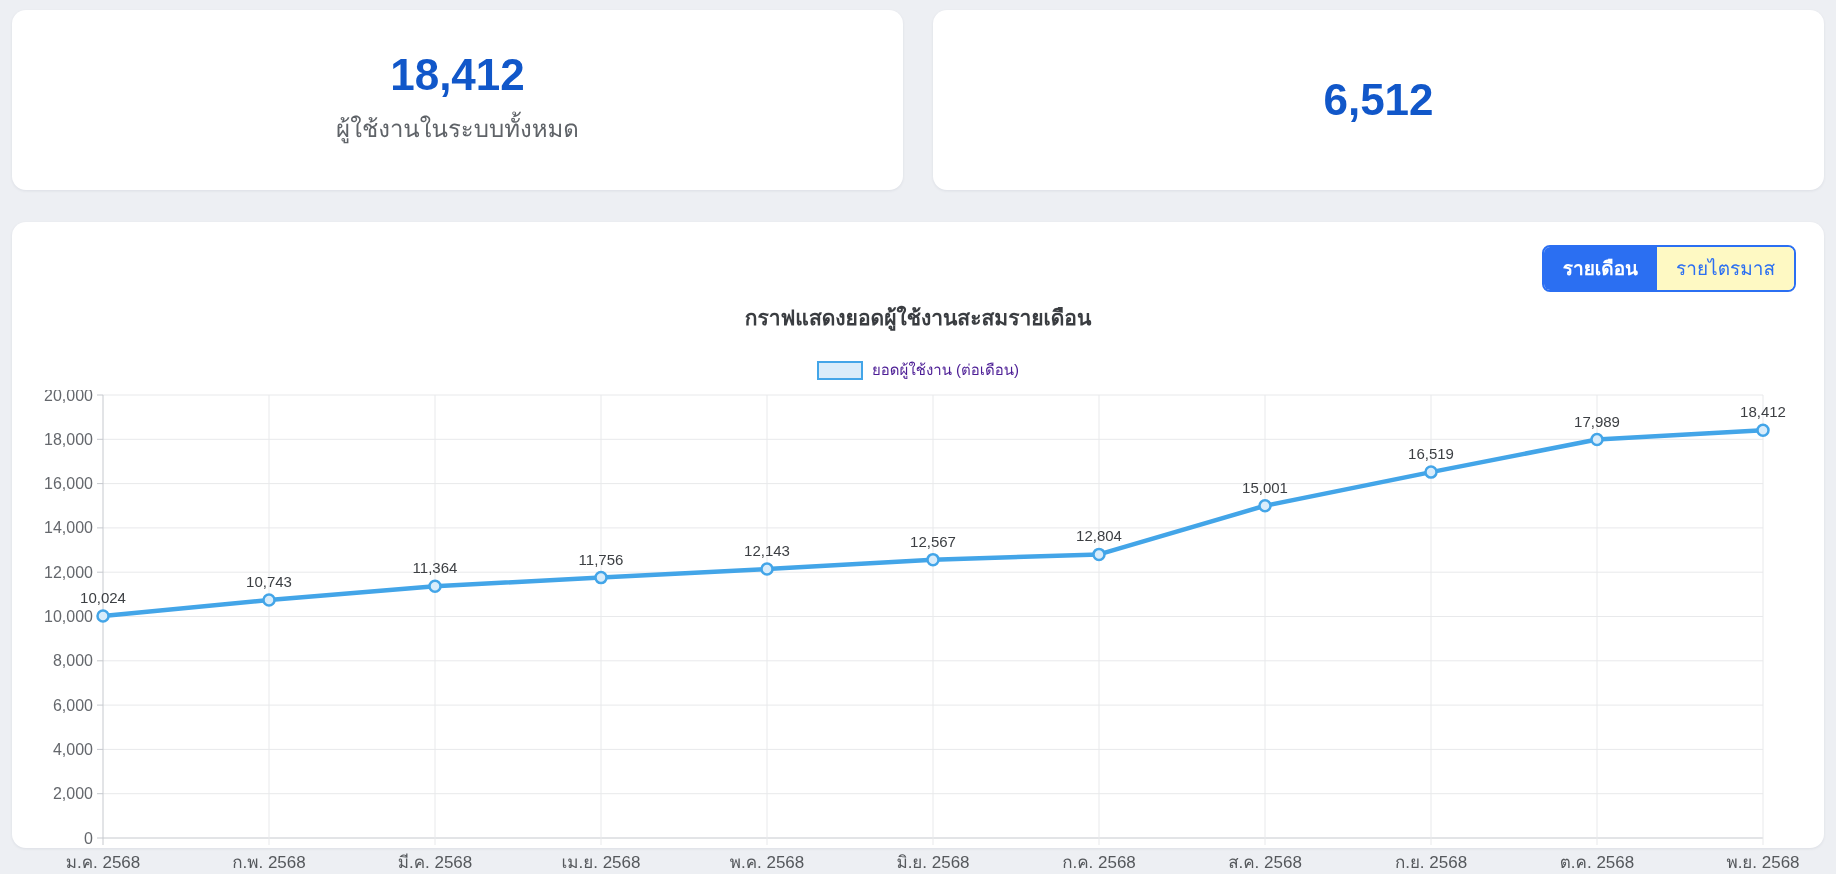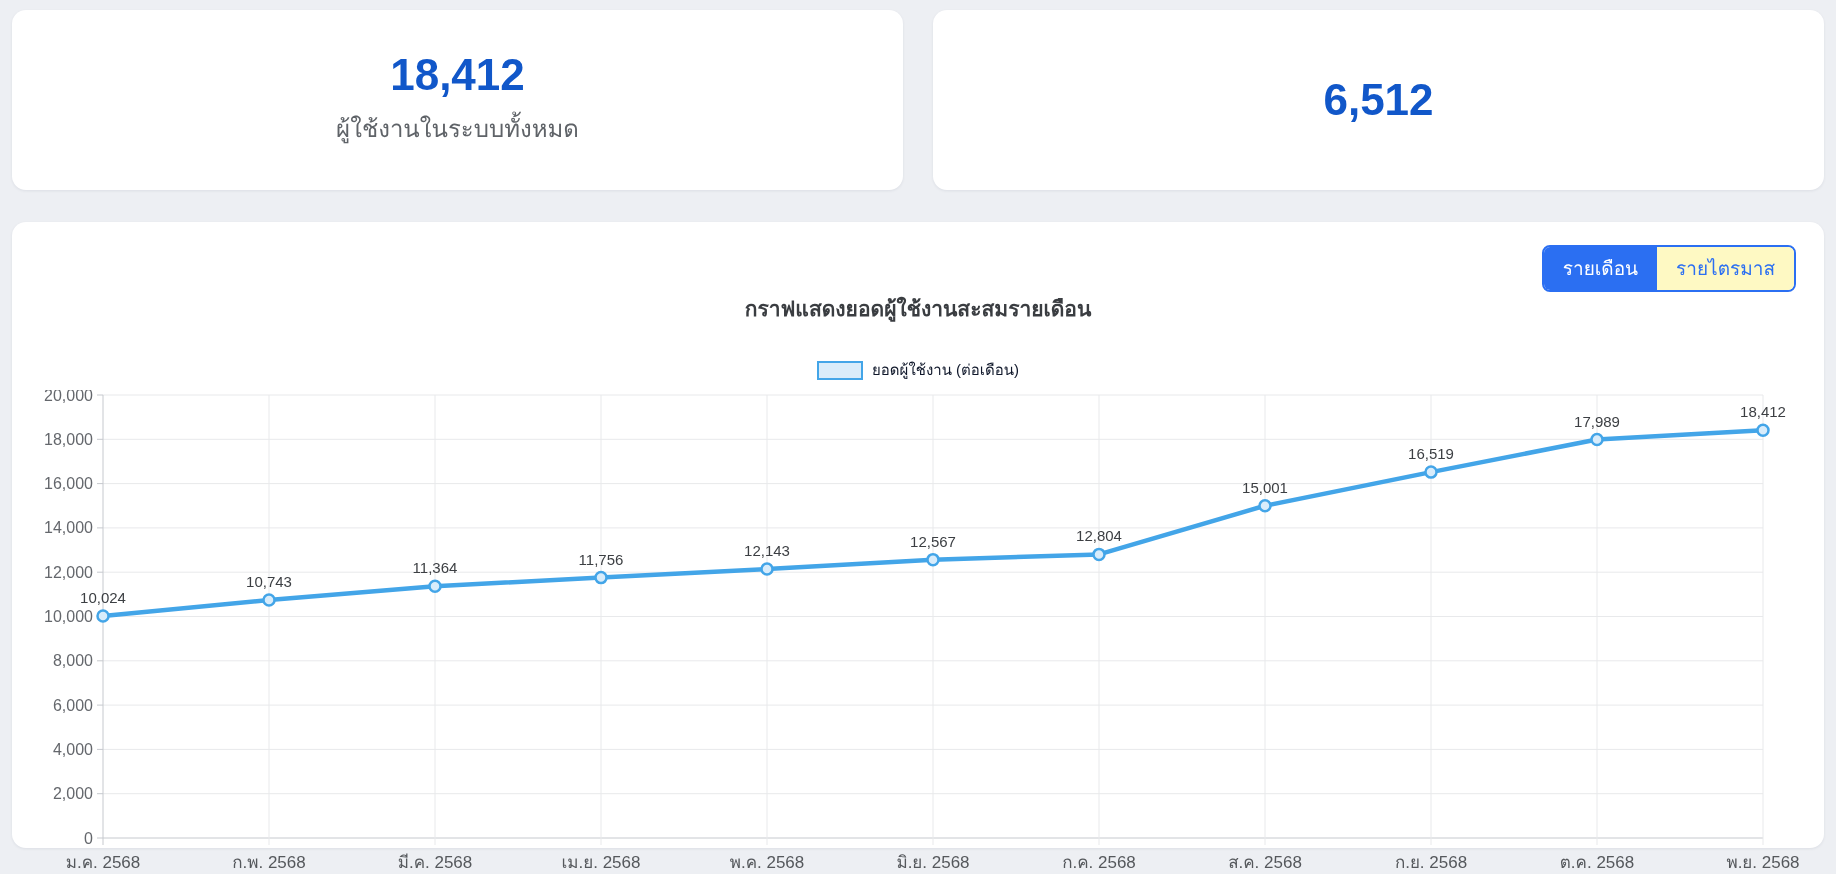--- a/index.html
+++ b/index.html
@@ -26,29 +26,29 @@
     background:var(--card-bg);border-radius:14px;box-shadow:0 1px 3px rgba(25,39,70,.08);
   }
   .toggle-group{
     position:absolute;top:23px;right:28px;display:flex;
     border:2px solid var(--accent-blue);border-radius:8px;overflow:hidden;background:#fff;
   }
   .toggle-btn{
     font-family:inherit;font-size:19px;line-height:1;padding:12px 19px;border:none;
     background:#fef9c3;color:var(--accent-blue);cursor:pointer;white-space:nowrap;
   }
-  .toggle-btn.active{background:var(--accent-blue);color:#fff;font-weight:normal;}
+  .toggle-btn.active{background:var(--accent-blue);color:#fff;font-weight:bold;}
   .chart-title{
-    position:absolute;top:70px;left:0;width:100%;text-align:center;
+    position:absolute;top:79px;left:0;width:100%;text-align:center;
     font-size:21px;font-weight:bold;color:var(--title-text);
   }
   .chart-legend{
     position:absolute;top:136px;left:0;width:100%;
     display:flex;justify-content:center;align-items:center;gap:9px;
-    font-size:15px;color:#0f172a;
+    font-size:15px;color:#4c1d95;
   }
   .legend-swatch{width:46px;height:19px;background:var(--legend-fill);border:2px solid var(--line);}
   #chart-svg{position:absolute;left:0;top:390px;width:1836px;height:484px;}
   #chart-svg text{font-family:"Liberation Sans","DejaVu Sans",sans-serif;}
 </style>
 </head>
 <body>
 
 <div class="stats-row">
   <div class="stat-card">

